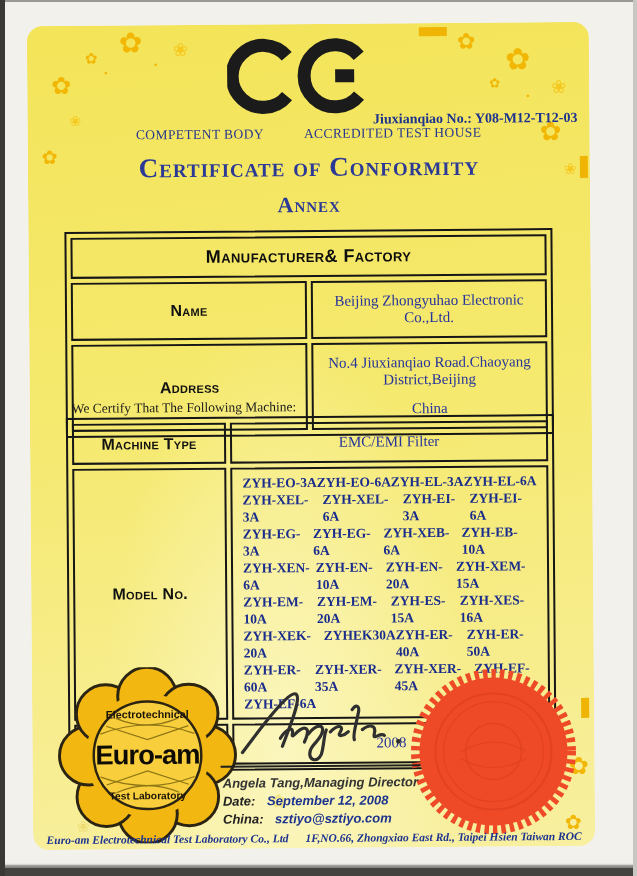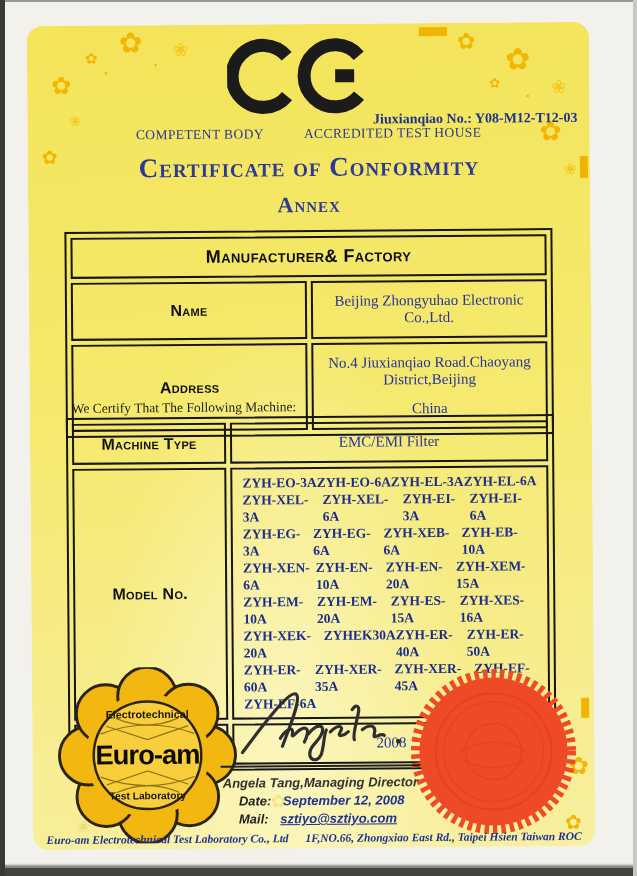--- a/index.html
+++ b/index.html
@@ -44,23 +44,23 @@
   
   .bottom{position:absolute;top:628px;left:0;width:100%;height:196px;z-index:3;}
   .badge{position:absolute;left:25px;top:14px;z-index:4;}
   .seal{position:absolute;left:372px;top:12px;z-index:2;}
   .sig-block{position:absolute;left:182px;top:0;width:250px;z-index:4;}
   .sig-svg{position:absolute;left:18px;top:28px;}
   .sig-rule{position:absolute;left:6px;top:113px;width:200px;border-top:2px solid #1f1f1f;}
   .sig-rows{position:absolute;left:8px;top:120px;width:260px;font-family:"Liberation Sans",sans-serif;
     font-style:italic;font-weight:bold;font-size:13px;color:#333;}
   .sig-rows .r{margin-top:3px;white-space:nowrap;}
-  .sig-rows .k{color:#222;margin-right:8px;margin-left:16px;}
+  .sig-rows .k{color:#222;margin-right:8px;}
   .sig-rows .v{color:#1c338f;}
-  .sig-rows .v.u{text-decoration:underline;}
+  .sig-rows .v.u{}
   .footer{position:absolute;bottom:4px;left:0;width:100%;text-align:center;font-style:italic;
     font-weight:bold;font-size:11.5px;color:#1c338f;z-index:4;white-space:nowrap;}
   .footer .sp{display:inline-block;width:14px;}
 </style>
 </head>
 <body>
 
 <div class="scan">
   <div class="cert">
 
@@ -249,21 +249,21 @@
           </g>
         </svg>
         <div class="sig-rule"></div>
         <div class="sig-rows">
           <div class="r">Angela Tang,Managing Director</div>
           <div class="r">
             <span class="k">Date:</span>
             <span class="v">September 12, 2008</span>
           </div>
           <div class="r">
-            <span class="k">Mail:</span>
+            <span class="k">China:</span>
             <span class="v u">sztiyo@sztiyo.com</span>
           </div>
         </div>
       </div>
 
       <div class="footer">
         <span>Euro-am Electrotechnical Test Laboratory Co., Ltd</span><span class="sp"></span>
         <span>1F,NO.66, Zhongxiao East Rd., Taipei Hsien Taiwan ROC</span>
       </div>
     </div>

